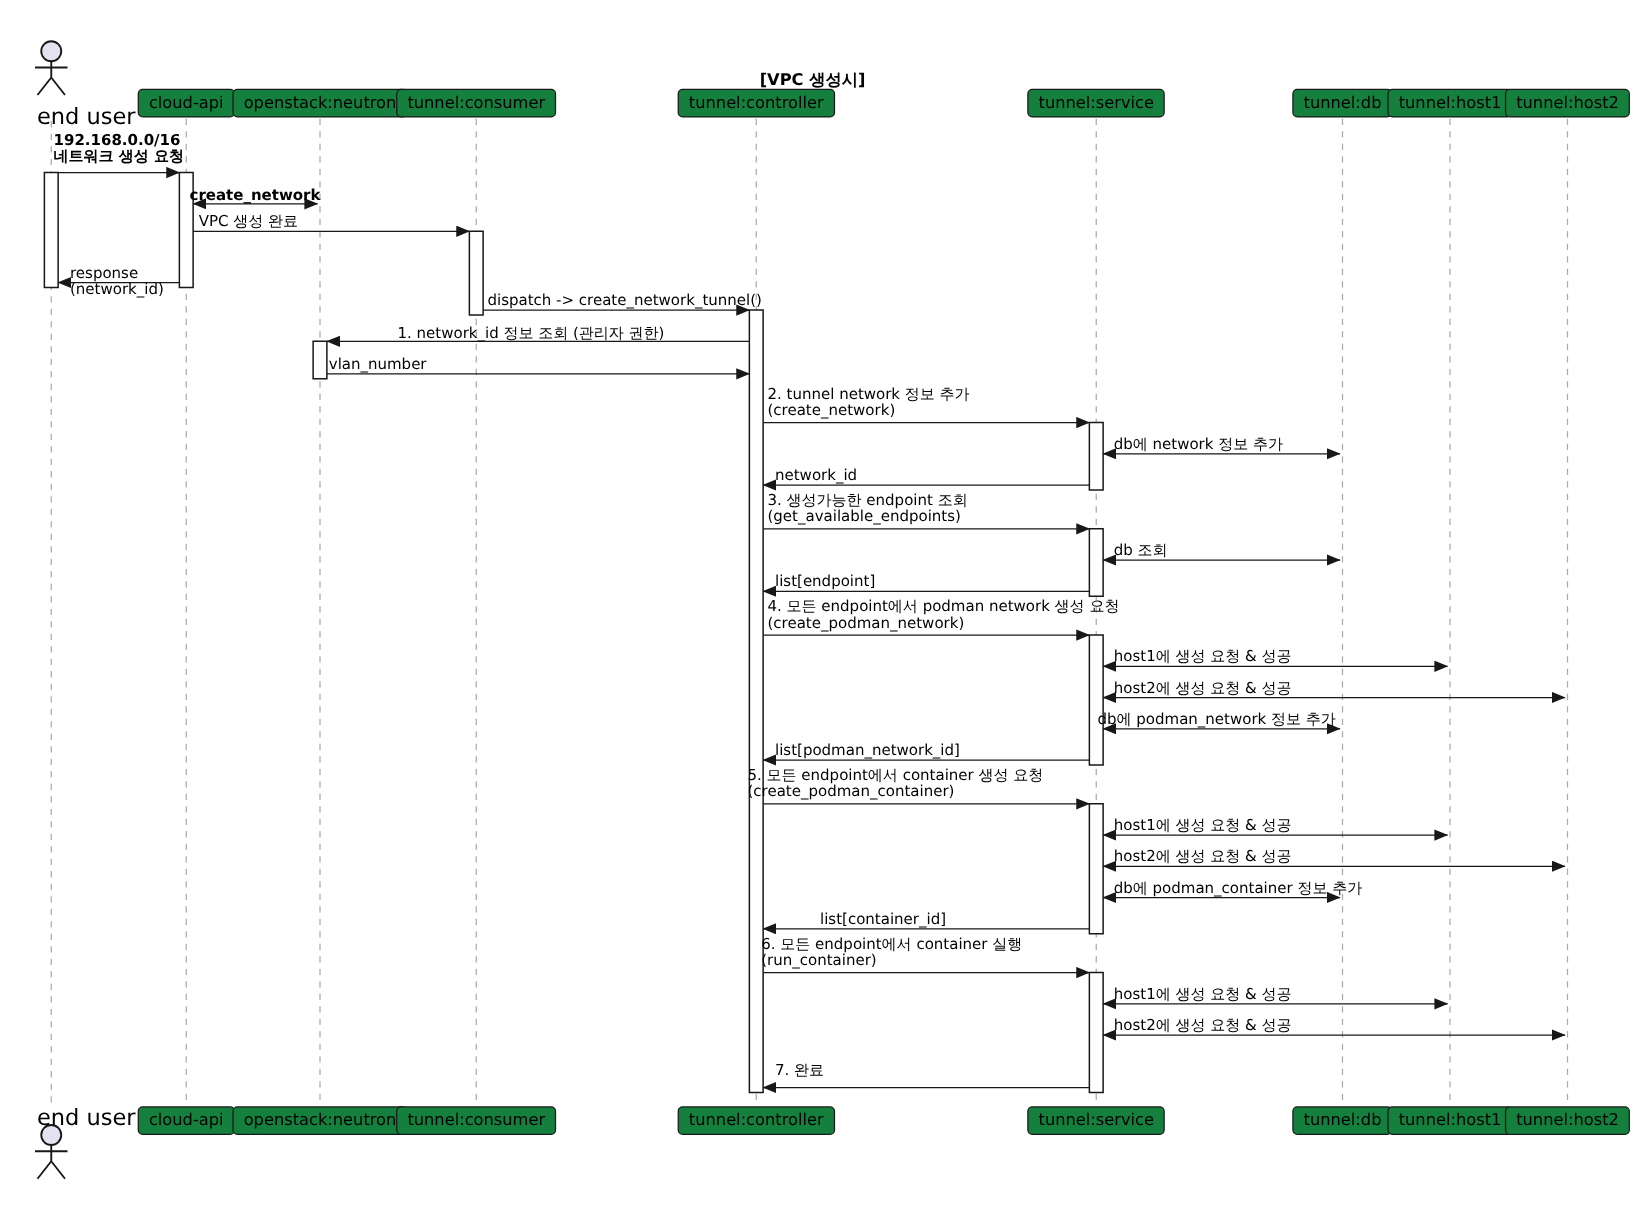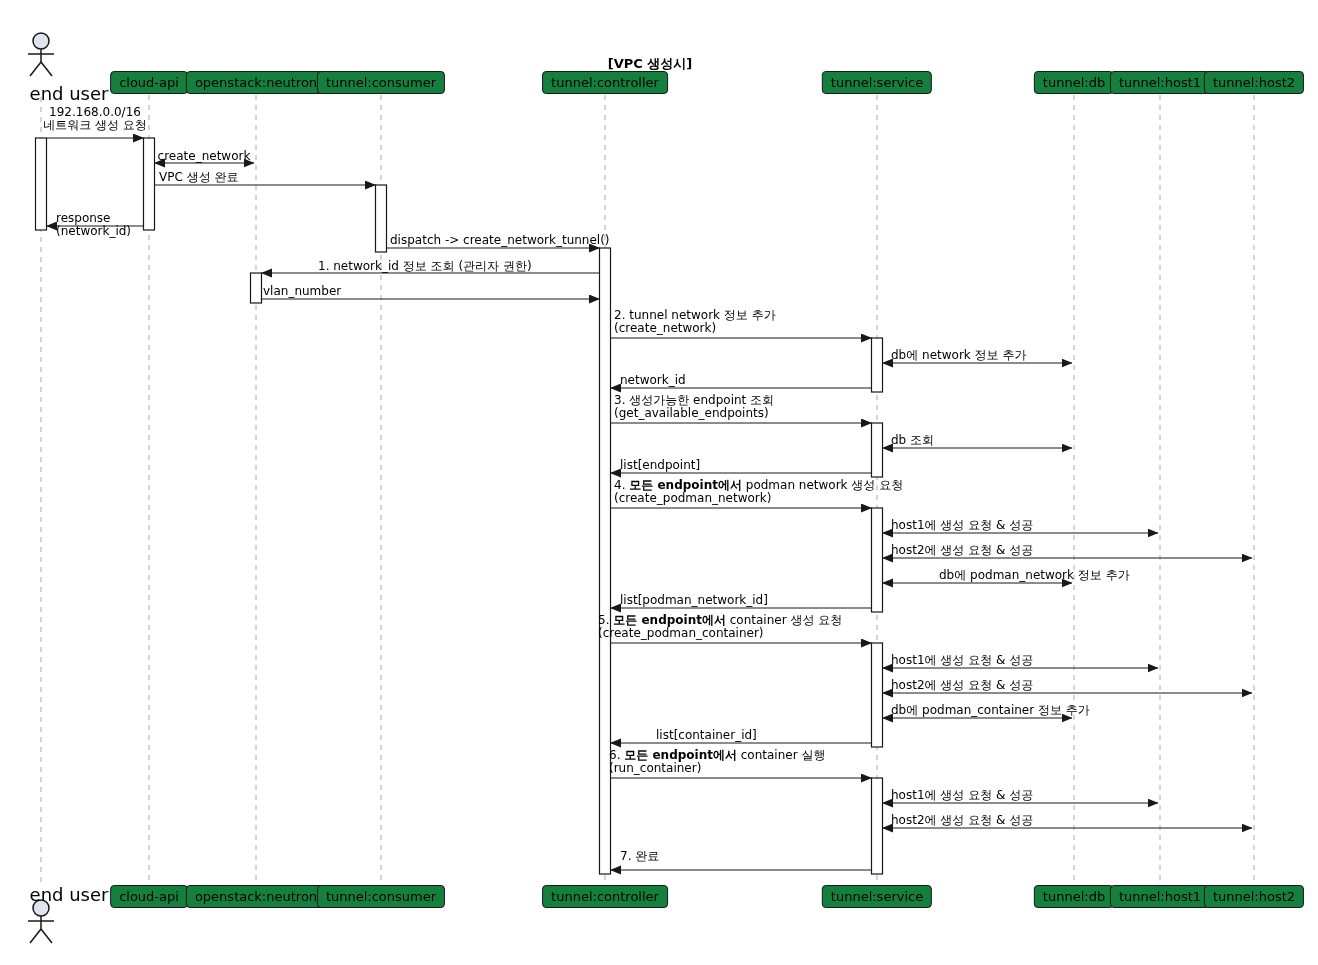--- a/index.html
+++ b/index.html
@@ -6,22 +6,22 @@
   .canvas{position:relative;width:1318px;height:965px;background:#ffffff;
           font-family:"DejaVu Sans","Liberation Sans",sans-serif;color:#000;overflow:hidden;}
   svg.layer{position:absolute;left:0;top:0;}
   .title{position:absolute;top:8px;left:650px;transform:translateX(-50%);
          font-size:13px;font-weight:bold;white-space:nowrap;margin-top:47px;}
   .pbox{position:absolute;transform:translateX(-50%);background:#15803d;
         border:1.5px solid #181818;border-radius:4px;padding:2.5px 8px;
         font-size:13px;white-space:nowrap;line-height:16px;}
   .actor-label{position:absolute;transform:translateX(-50%);font-size:18px;white-space:nowrap;margin-left:28px;}
   .msg{position:absolute;font-size:12px;line-height:13px;white-space:pre-line;}
-  .msg.center{transform:translateX(-50%);text-align:center;}
-  .msg b{font-weight:bold;}
+  .msg.center{transform:translateX(-50%);text-align:left;font-weight:bold;}
+  .msg b{font-weight:normal;}
 </style>
 </head>
 <body>
 
 <div class="canvas">
 
   <svg class="layer" width="1318" height="965" viewBox="0 0 1318 965">
     <defs>
       <marker id="ah" markerWidth="12" markerHeight="10" refX="10.5" refY="4.5" orient="auto-start-reverse" markerUnits="userSpaceOnUse">
         <path d="M0,0 L11,4.5 L0,9 z" fill="#181818"></path>
@@ -135,21 +135,21 @@
 (create_network)</div>
   <div class="msg" style="left:891px;top:349px;">db에 network 정보 추가</div>
   <div class="msg" style="left:620px;top:374px;">network_id</div>
   <div class="msg" style="left:614px;top:394px;">3. 생성가능한 endpoint 조회
 (get_available_endpoints)</div>
   <div class="msg" style="left:891px;top:434px;">db 조회</div>
   <div class="msg" style="left:620px;top:459px;">list[endpoint]</div>
   <div class="msg" style="left:614px;top:479px;"><span>4. </span><b>모든 endpoint에서</b><span> podman network 생성 요청</span><br><span>(create_podman_network)</span></div>
   <div class="msg" style="left:891px;top:519px;">host1에 생성 요청 &amp; 성공</div>
   <div class="msg" style="left:891px;top:544px;">host2에 생성 요청 &amp; 성공</div>
-  <div class="msg" style="left:939px;top:569px;">db에 podman_network 정보 추가</div>
+  <div class="msg" style="left:878px;top:569px;">db에 podman_network 정보 추가</div>
   <div class="msg" style="left:620px;top:594px;">list[podman_network_id]</div>
   <div class="msg" style="left:598px;top:614px;"><span>5. </span><b>모든 endpoint에서</b><span> container 생성 요청</span><br><span>(create_podman_container)</span></div>
   <div class="msg" style="left:891px;top:654px;">host1에 생성 요청 &amp; 성공</div>
   <div class="msg" style="left:891px;top:679px;">host2에 생성 요청 &amp; 성공</div>
   <div class="msg" style="left:891px;top:704px;">db에 podman_container 정보 추가</div>
   <div class="msg" style="left:656px;top:729px;">list[container_id]</div>
   <div class="msg" style="left:609px;top:749px;"><span>6. </span><b>모든 endpoint에서</b><span> container 실행</span><br><span>(run_container)</span></div>
   <div class="msg" style="left:891px;top:789px;">host1에 생성 요청 &amp; 성공</div>
   <div class="msg" style="left:891px;top:814px;">host2에 생성 요청 &amp; 성공</div>
   <div class="msg" style="left:620px;top:850px;">7. 완료</div>

